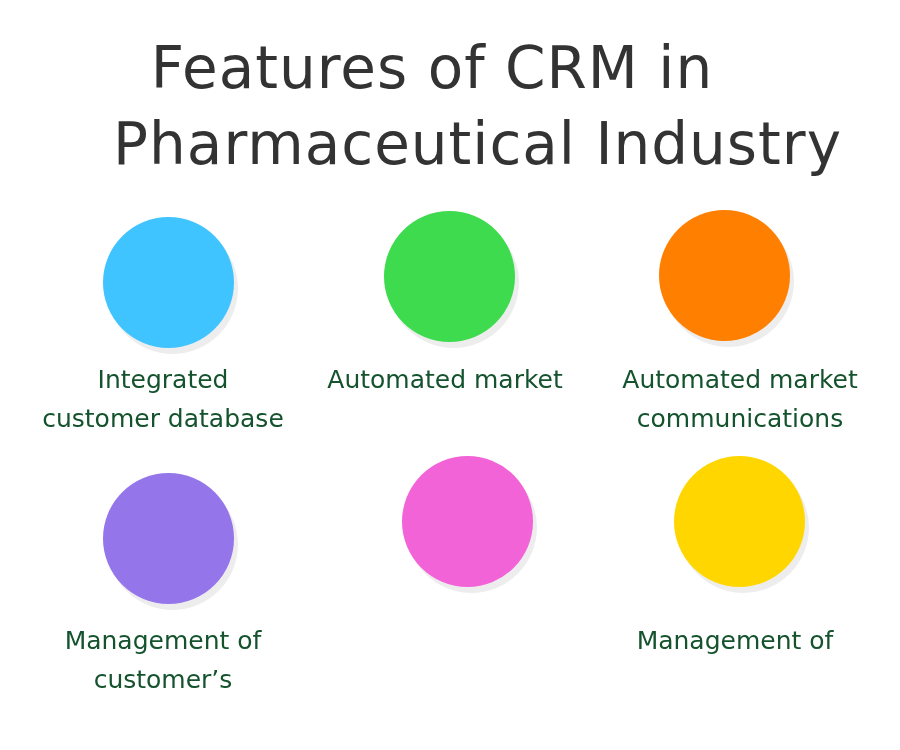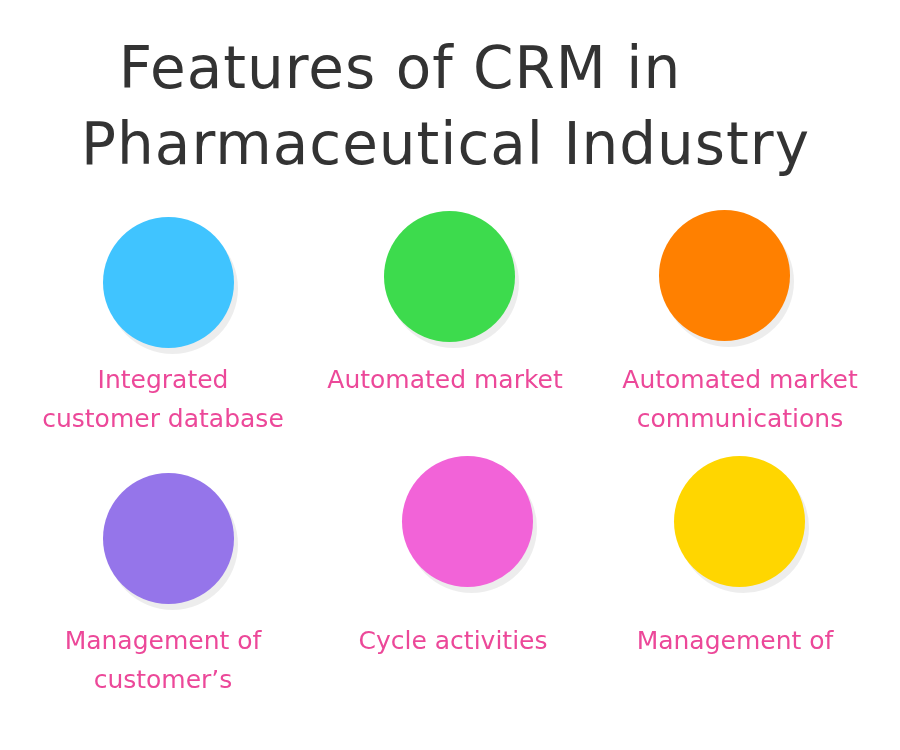--- a/index.html
+++ b/index.html
@@ -1,25 +1,25 @@
 <!DOCTYPE html>
 <html><head>
   <meta charset="utf-8">
   <style>
     html, body { margin: 0; padding: 0; background: #ffffff; }
     body { width: 900px; height: 750px; position: relative; overflow: hidden;
            font-family: "DejaVu Sans", sans-serif; color: #333333; }
     .title { position: absolute; left: 0; top: 30px; width: 810px; text-align: center;
-             font-size: 58px; line-height: 76px; color: #333333; letter-spacing: 1px; }
+             font-size: 58px; line-height: 76px; color: #333333; letter-spacing: 1px; padding-left: 32px; }
     .title .l1 { display: block; margin-left: -10px; }
     .title .l2 { display: block; text-align: right; padding-left: 32px; }
     .circle { position: absolute; width: 131px; height: 131px; border-radius: 50%;
               box-shadow: 4px 6px 0 rgba(0,0,0,0.07); }
     .label { position: absolute; width: 300px; text-align: center; font-size: 25px;
-             line-height: 39px; color: #ec4899; }
+             line-height: 39px; color: #14532d; }
   </style>
 </head>
 <body>
 
 <div class="title">
   <span class="l1">Features of CRM in</span>
   <span class="l2">Pharmaceutical Industry</span>
 </div>
 
 <div class="circle" style="left: 103px; top: 217px; background: rgb(64, 196, 255);"></div>
@@ -40,19 +40,18 @@
 </div>
 
 <div class="circle" style="left: 103px; top: 473px; background: rgb(149, 117, 234);"></div>
 <div class="label" style="left:13px; top:621px;">
   <div>Management of</div>
   <div>customer’s</div>
 </div>
 
 <div class="circle" style="left: 402px; top: 456px; background: rgb(242, 99, 216);"></div>
 <div class="label" style="left:303px; top:621px;">
-  <div>Cycle activities</div>
 </div>
 
 <div class="circle" style="left: 674px; top: 456px; background: rgb(255, 214, 0);"></div>
 <div class="label" style="left:585px; top:621px;">
   <div>Management of</div>
 </div>
 
 </body></html>

